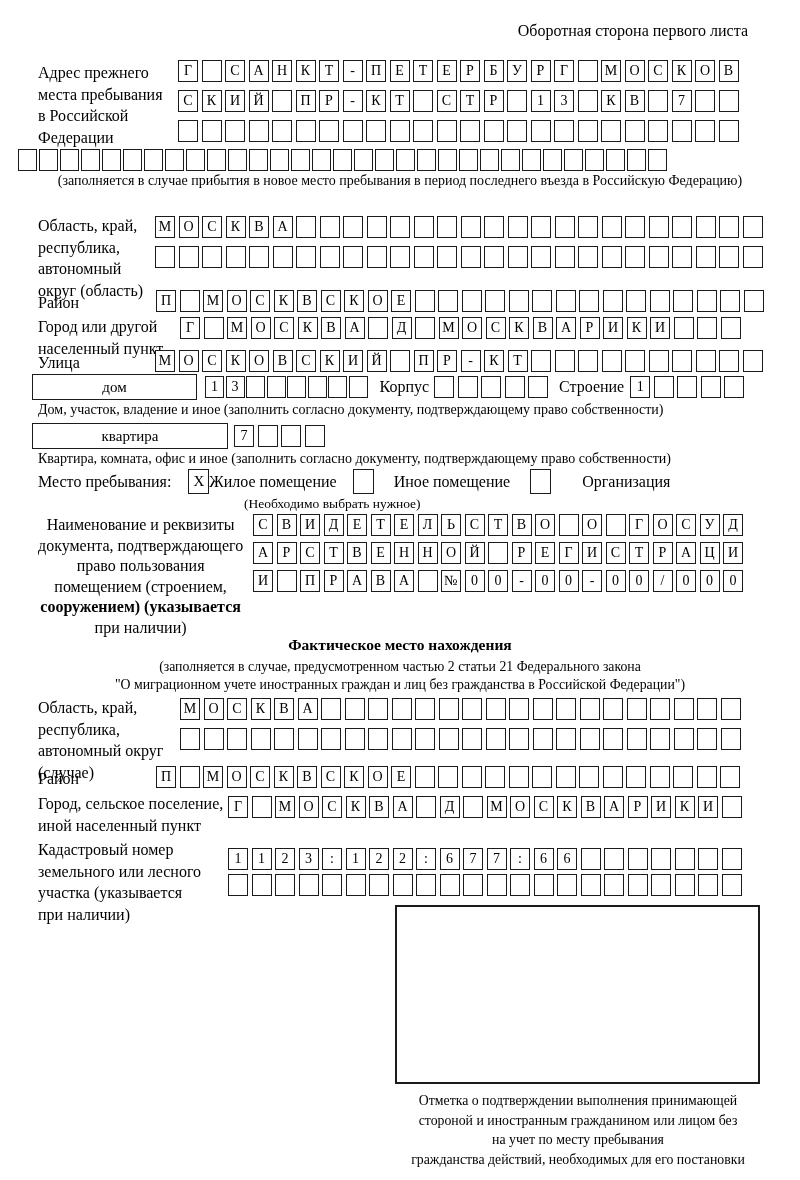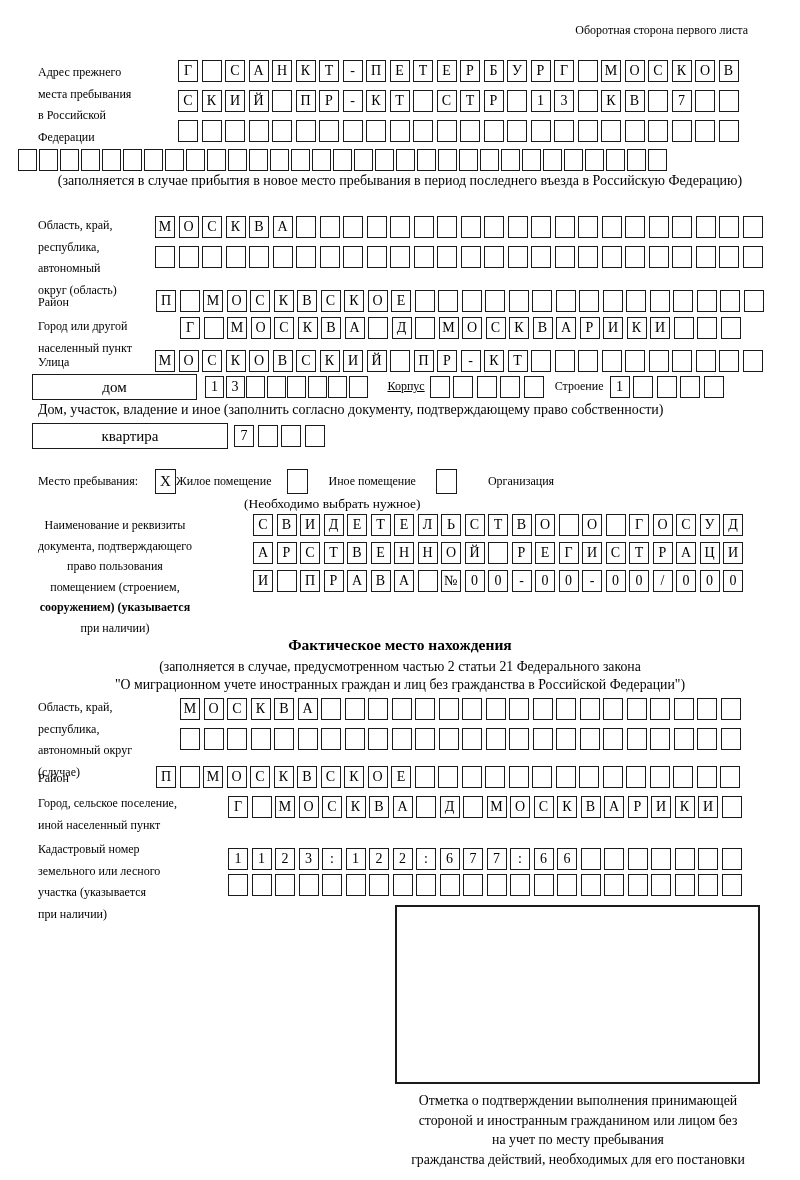--- a/index.html
+++ b/index.html
@@ -1,19 +1,19 @@
 <!DOCTYPE html>
 <html><head>
 <meta charset="utf-8">
 <style>
   html,body{margin:0;padding:0;background:#ffffff;}
   body{font-family:"Liberation Serif","DejaVu Serif",serif;color:#000;}
   .page{position:relative;width:800px;height:1180px;background:#fff;overflow:hidden;}
   .abs{position:absolute;}
-  .lbl{font-size:12px;line-height:21.5px;white-space:nowrap;}
+  .lbl{font-size:16px;line-height:21.5px;white-space:nowrap;}
   .cells{display:flex;gap:3.5px;}
   .cell{width:20px;height:22px;box-sizing:border-box;border:1.6px solid #1b1b1b;
         display:flex;align-items:center;justify-content:center;
         font-size:14px;line-height:20px;background:#fff;}
   .tight .cell{width:19px;}
   .tight{gap:2px;}
   .note{font-size:14px;white-space:nowrap;}
   .center{left:0;right:0;text-align:center;}
   .h-bold{font-size:16px;font-weight:bold;white-space:nowrap;}
   .wbox{box-sizing:border-box;border:1.6px solid #1b1b1b;height:26px;
@@ -309,21 +309,21 @@
     <div class="cells tight" style="margin-left:8px;gap:1.5px;">
         <div class="cell">1</div>
         <div class="cell">3</div>
         <div class="cell"></div>
         <div class="cell"></div>
         <div class="cell"></div>
         <div class="cell"></div>
         <div class="cell"></div>
         <div class="cell"></div>
       </div>
-    <div class="lbl" style="margin-left:20px;text-decoration:underline;">Корпус</div>
+    <div class="lbl" style="margin-left:12px;">Корпус</div>
     <div class="cells" style="margin-left:5px;">
         <div class="cell"></div>
         <div class="cell"></div>
         <div class="cell"></div>
         <div class="cell"></div>
         <div class="cell"></div>
       </div>
     <div class="lbl" style="margin-left:11px;">Строение</div>
     <div class="cells" style="margin-left:6px;">
         <div class="cell">1</div>
@@ -337,20 +337,21 @@
 
   <div class="abs inlinerow" style="left:32px;top:423px;">
     <div class="wbox" style="width:196px;">квартира</div>
     <div class="cells" style="margin-left:6px;">
         <div class="cell">7</div>
         <div class="cell"></div>
         <div class="cell"></div>
         <div class="cell"></div>
       </div>
   </div>
+  <div class="abs note" style="left:38px;top:451px;">Квартира, комната, офис и иное (заполнить согласно документу, подтверждающему право собственности)</div>
 
   <div class="abs inlinerow" style="left:38px;top:469px;">
     <div class="lbl">Место пребывания:</div>
     <div class="checkbox" style="margin-left:17px;">X</div>
     <div class="lbl" style="margin-left:0;">Жилое помещение</div>
     <div class="checkbox" style="margin-left:16px;"></div>
     <div class="lbl" style="margin-left:20px;">Иное помещение</div>
     <div class="checkbox" style="margin-left:20px;"></div>
     <div class="lbl" style="margin-left:31px;">Организация</div>
   </div>

